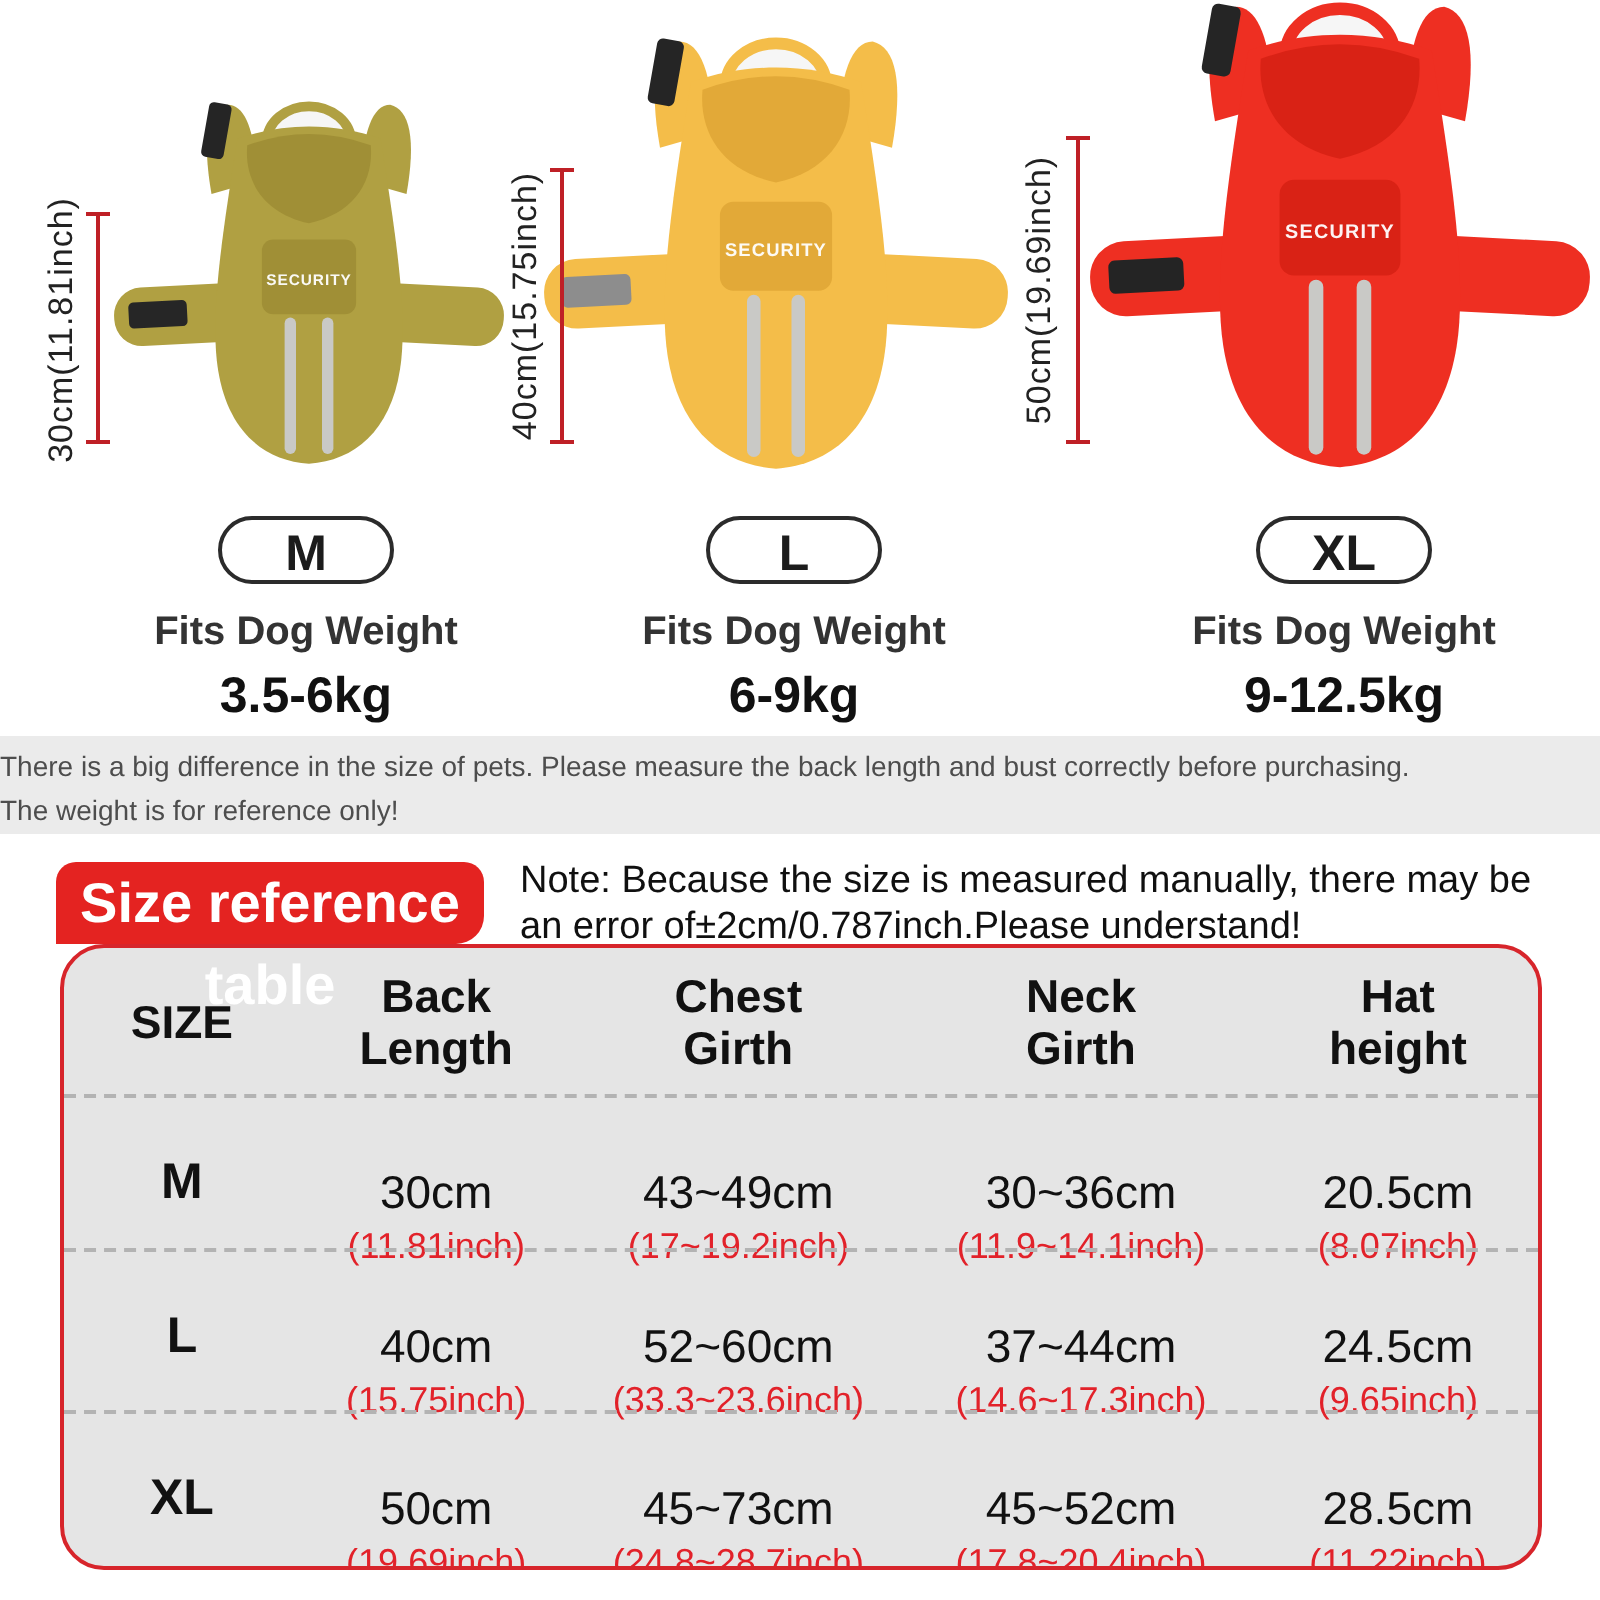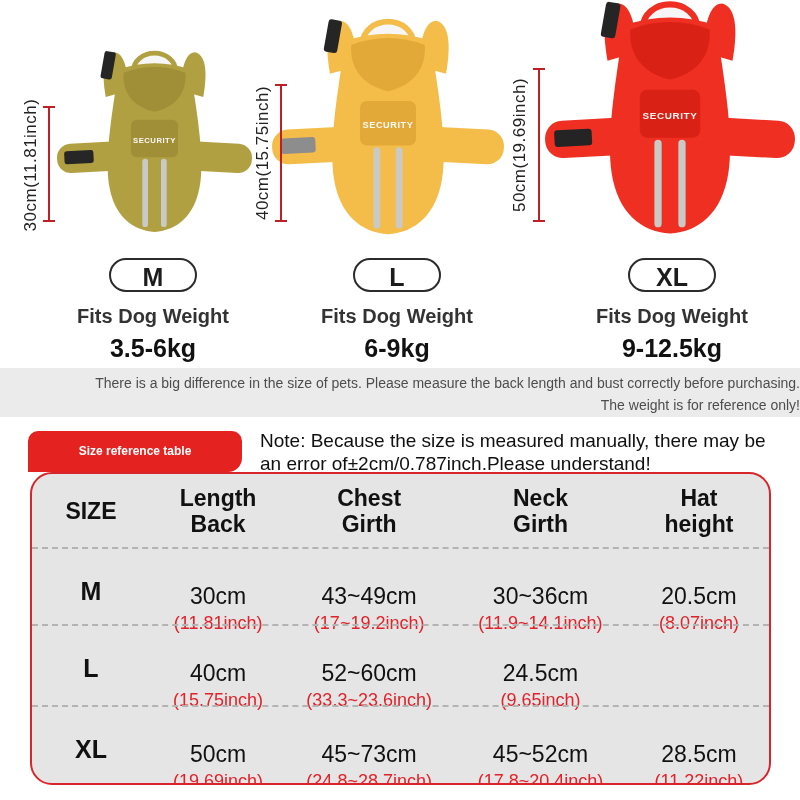--- a/index.html
+++ b/index.html
@@ -27,27 +27,27 @@
     display:inline-block;min-width:88px;height:34px;line-height:34px;box-sizing:border-box;
     border:2px solid #2b2b2b;border-radius:18px;background:#ffffff;
     font-size:25px;font-weight:bold;color:#1c1c1c;padding:0 14px;
   }
   .fits-label{margin-top:13px;font-size:20px;color:#333333;font-weight:bold;}
   .weight{margin-top:6px;font-size:25px;font-weight:bold;color:#111111;}
   
   .banner{
     position:absolute;left:0;top:368px;width:800px;height:49px;
     background:var(--banner-bg,#ebebeb);color:var(--banner-fg,#4d4d4d);
-    font-size:14px;line-height:22px;text-align:right;padding-top:4px;box-sizing:border-box;
+    font-size:14px;line-height:22px;text-align:left;padding-top:4px;box-sizing:border-box;
   }
   
   .ref-tab{
     position:absolute;left:28px;top:431px;width:214px;height:41px;z-index:2;
     background:var(--accent,#e42321);border-radius:10px 10px 14px 0;
-    color:#ffffff;font-size:12px;font-weight:bold;text-align:center;line-height:41px;
+    color:#ffffff;font-size:28px;font-weight:bold;text-align:center;line-height:41px;
   }
   .ref-note{
     position:absolute;left:260px;top:429px;width:528px;
     font-size:19px;line-height:23px;color:#101010;z-index:2;
   }
   .ref-table{
     position:absolute;left:30px;top:472px;width:741px;height:313px;box-sizing:border-box;
     border:2.5px solid var(--border-red,#d7252b);border-radius:22px;background:#e5e5e5;
     display:grid;grid-template-rows:73px 77px 81px auto;overflow:hidden;
   }
@@ -149,22 +149,22 @@
 
 <div class="ref-tab">Size reference table</div>
 <div class="ref-note">Note: Because the size is measured manually, there may be an error of±2cm/0.787inch.Please understand!</div>
 
 <div class="ref-table">
   <div class="t-row t-head">
     <div class="th">
         <span>SIZE</span>
       </div>
     <div class="th">
+        <span>Back</span>
         <span>Length</span>
-        <span>Back</span>
       </div>
     <div class="th">
         <span>Chest</span>
         <span>Girth</span>
       </div>
     <div class="th">
         <span>Neck</span>
         <span>Girth</span>
       </div>
     <div class="th">
@@ -197,20 +197,24 @@
     <div class="size-cell">L</div>
     <div>
         <div class="cm">40cm</div>
         <div class="inch">(15.75inch)</div>
       </div>
     <div>
         <div class="cm">52~60cm</div>
         <div class="inch">(33.3~23.6inch)</div>
       </div>
     <div>
+        <div class="cm">37~44cm</div>
+        <div class="inch">(14.6~17.3inch)</div>
+      </div>
+    <div>
         <div class="cm">24.5cm</div>
         <div class="inch">(9.65inch)</div>
       </div>
   </div>
 
   <div class="t-row">
     <div class="size-cell">XL</div>
     <div>
         <div class="cm">50cm</div>
         <div class="inch">(19.69inch)</div>

